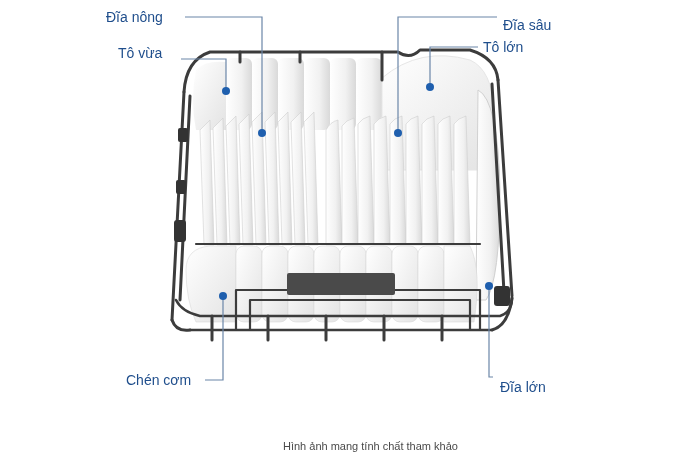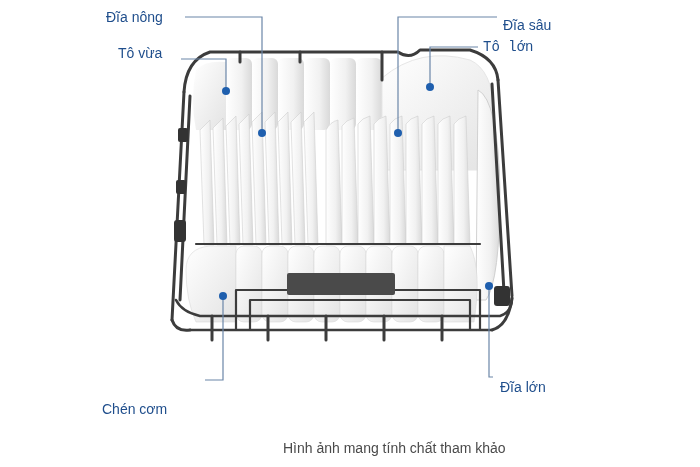--- a/index.html
+++ b/index.html
@@ -1,20 +1,20 @@
 <!DOCTYPE html>
 <html><head>
 <meta charset="utf-8">
 <style>
   html, body { margin: 0; padding: 0; background: #ffffff; }
   body { width: 700px; height: 467px; position: relative; overflow: hidden;
          font-family: "Liberation Sans", sans-serif; }
   #stage { position: absolute; left: 0; top: 0; width: 700px; height: 467px; }
   .label { position: absolute; font-size: 14px; color: #1f4e8c; white-space: nowrap; line-height: 18px; }
-  .caption { position: absolute; font-size: 14px; color: #4a4a4a; white-space: nowrap; }
+  .caption { position: absolute; font-size: 11px; color: #4a4a4a; white-space: nowrap; }
 </style>
 </head>
 <body>
 
 <svg id="stage" viewBox="0 0 700 467" xmlns="http://www.w3.org/2000/svg">
   <defs>
     <linearGradient id="dishG" x1="0" y1="0" x2="1" y2="0">
       <stop offset="0" stop-color="#ffffff"></stop>
       <stop offset="0.6" stop-color="#f1f1f1"></stop>
       <stop offset="1" stop-color="#d9d9d9"></stop>
@@ -141,17 +141,17 @@
     <circle cx="398" cy="133" r="4"></circle>
     <circle cx="430" cy="87" r="4"></circle>
     <circle cx="223" cy="296" r="4"></circle>
     <circle cx="489" cy="286" r="4"></circle>
   </g>
 </svg>
 
 <div class="label" style="left:106px; top:8px;">Đĩa nông</div>
 <div class="label" style="left:118px; top:44px;">Tô vừa</div>
 <div class="label" style="left:503px; top:16px;">Đĩa sâu</div>
-<div class="label" style="left:483px; top:38px;font-family:Liberation Mono, monospace;">Tô lớn</div>
-<div class="label" style="left:102px; top:371px;margin-top:29px;">Chén cơm</div>
+<div class="label" style="left:483px; top:38px;">Tô lớn</div>
+<div class="label" style="left:126px; top:371px;">Chén cơm</div>
 <div class="label" style="left:500px; top:378px;">Đĩa lớn</div>
 
 <div class="caption" style="left:283px; top:440px;">Hình ảnh mang tính chất tham khảo</div>
 
 </body></html>

